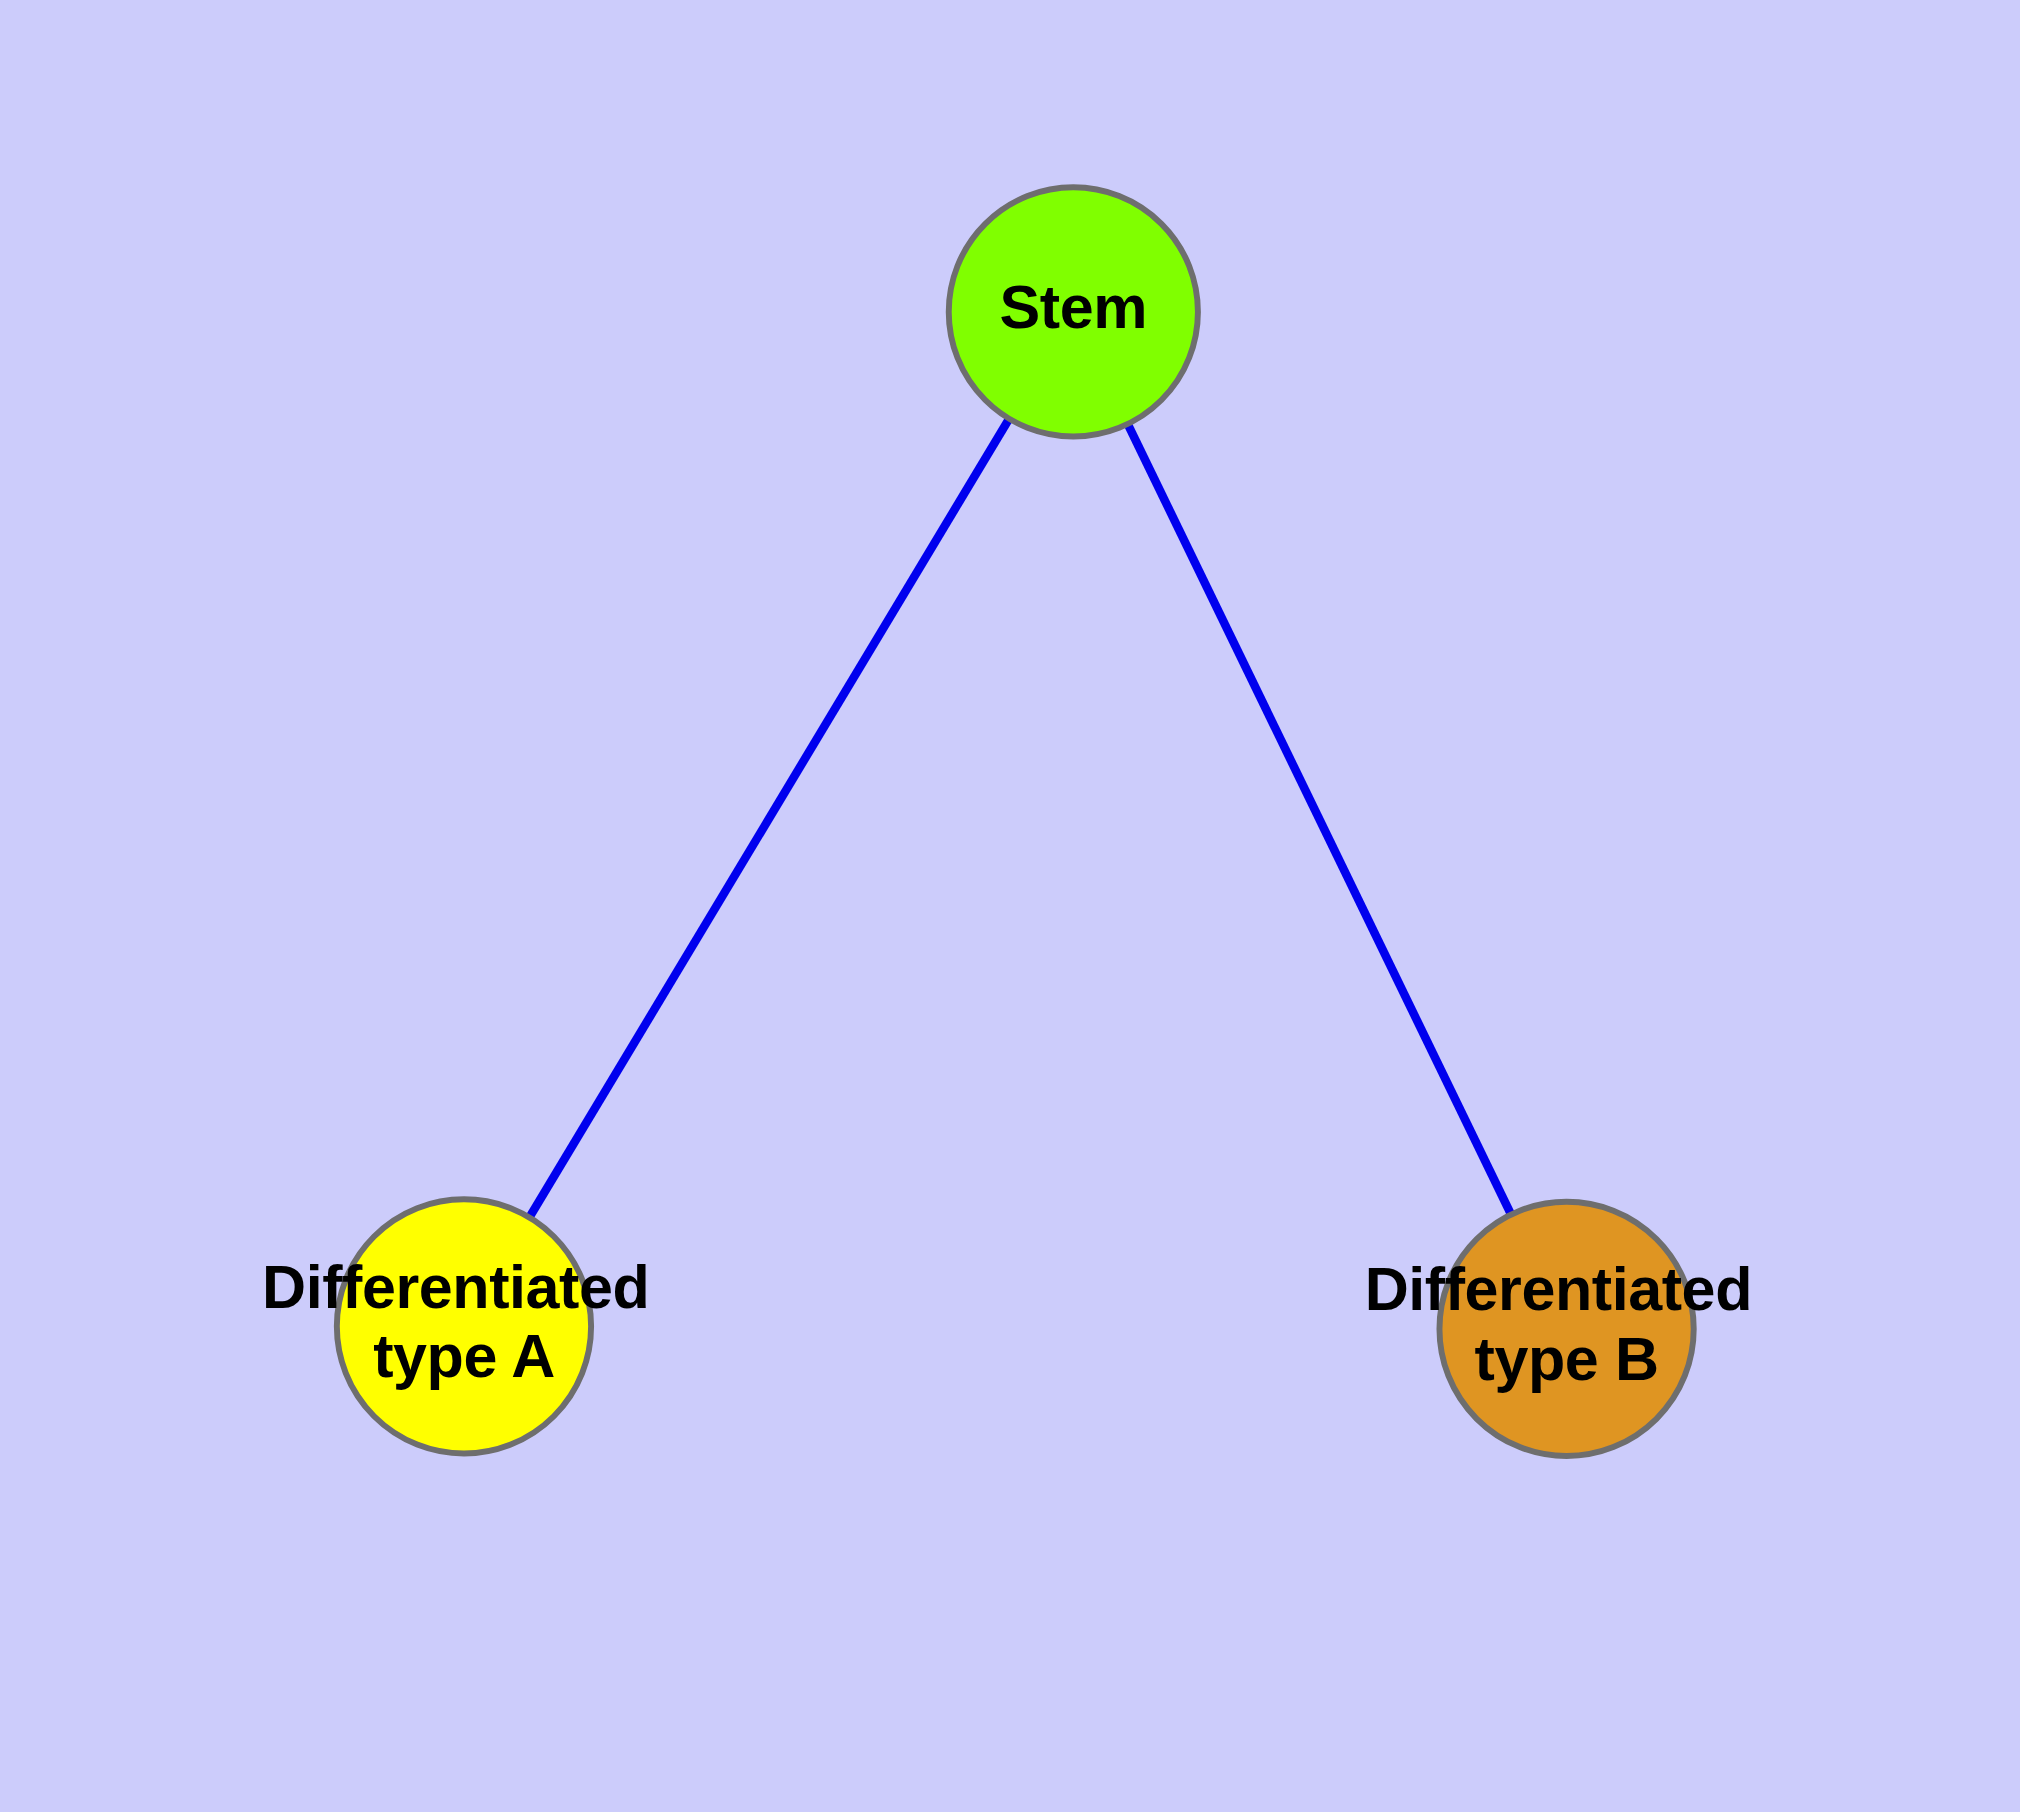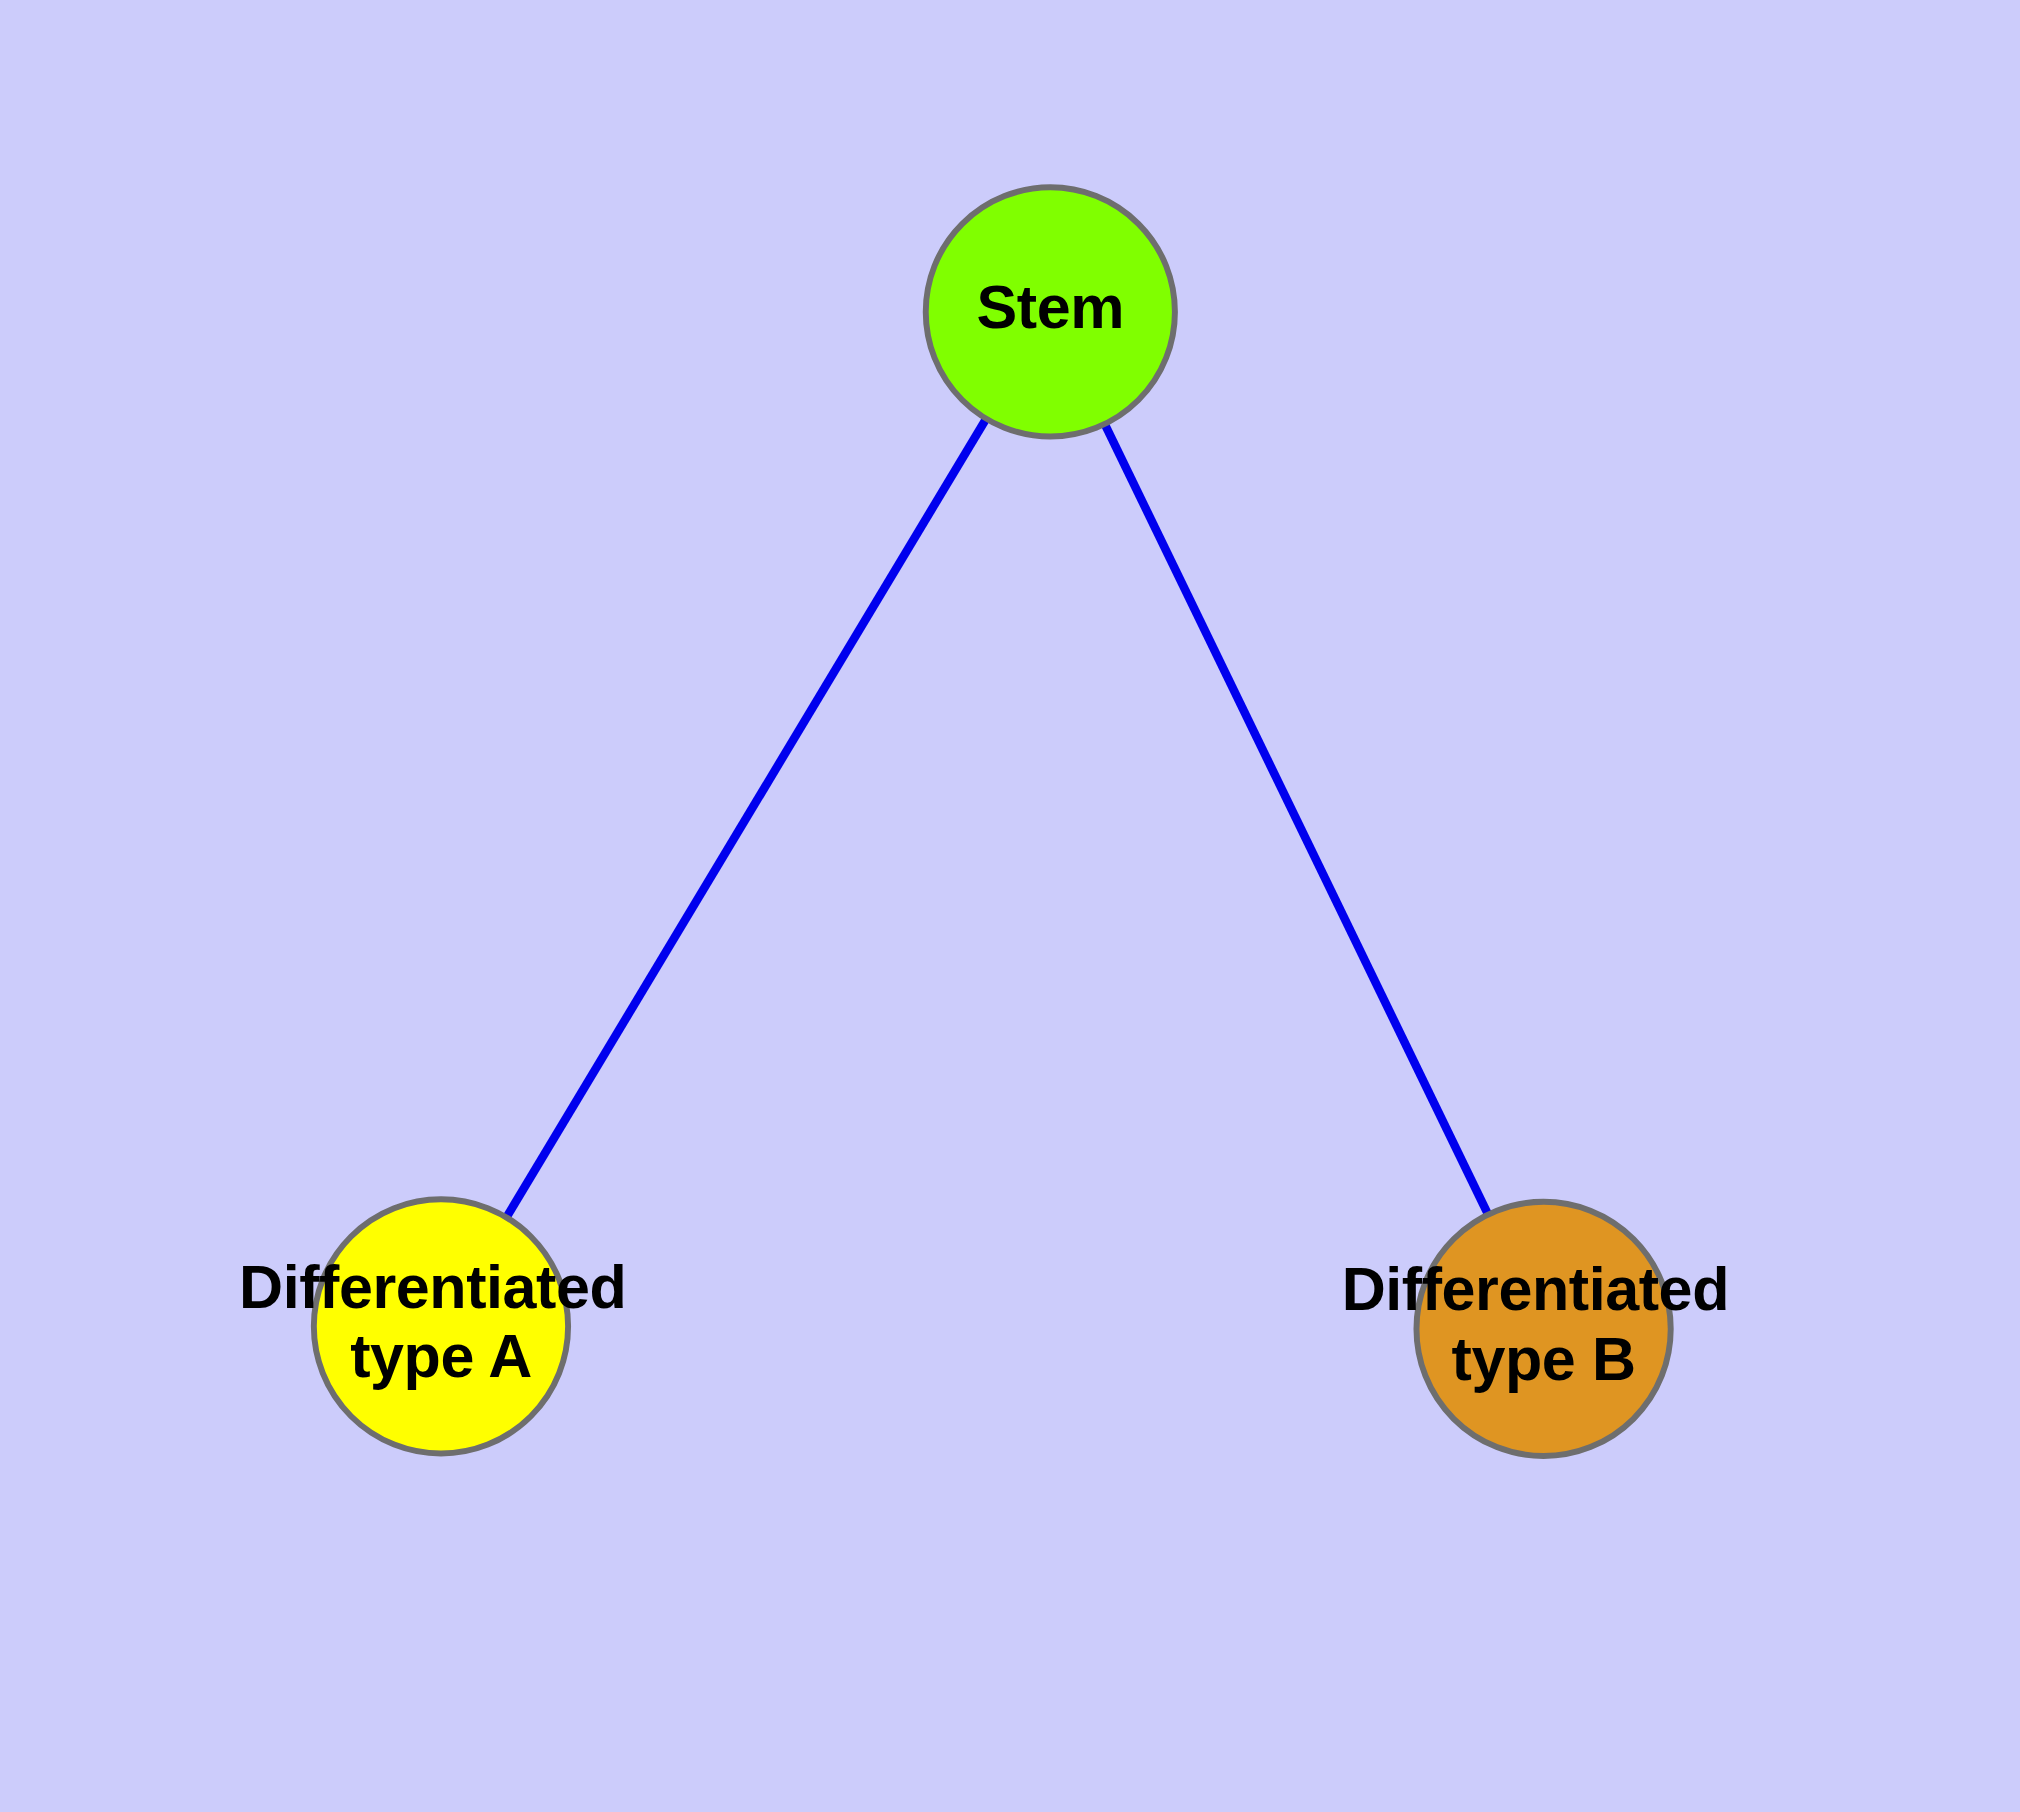--- a/index.html
+++ b/index.html
@@ -33,21 +33,21 @@
     dominant-baseline: middle;
     paint-order: normal;
     pointer-events: none;
     -webkit-user-select: none;
     user-select: none;
   }
 </style>
 </head>
 <body>
 
-<div id="stage" style="width: 1871px; height: 1812px; background: rgb(204, 204, 251);">
+<div id="stage" style="width: 1871px; height: 1812px; background: rgb(204, 204, 251); margin-left: 23px;">
   <svg id="graph-canvas" viewBox="0 0 2384 2138" xmlns="http://www.w3.org/2000/svg" style="width: 2021px; height: 1812px;">
 
     <rect id="bg-rect" x="0" y="0" width="2384" height="2138" fill="#ccccfb"></rect>
 
     <g id="edge-layer">
       <line x1="1239" y1="368" x2="520" y2="1565" stroke="#0000ee" stroke-width="10" stroke-linecap="butt"></line>
       <line x1="1239" y1="368" x2="1821" y2="1568" stroke="#0000ee" stroke-width="10" stroke-linecap="butt"></line>
     </g>
 
     <g id="node-layer">

